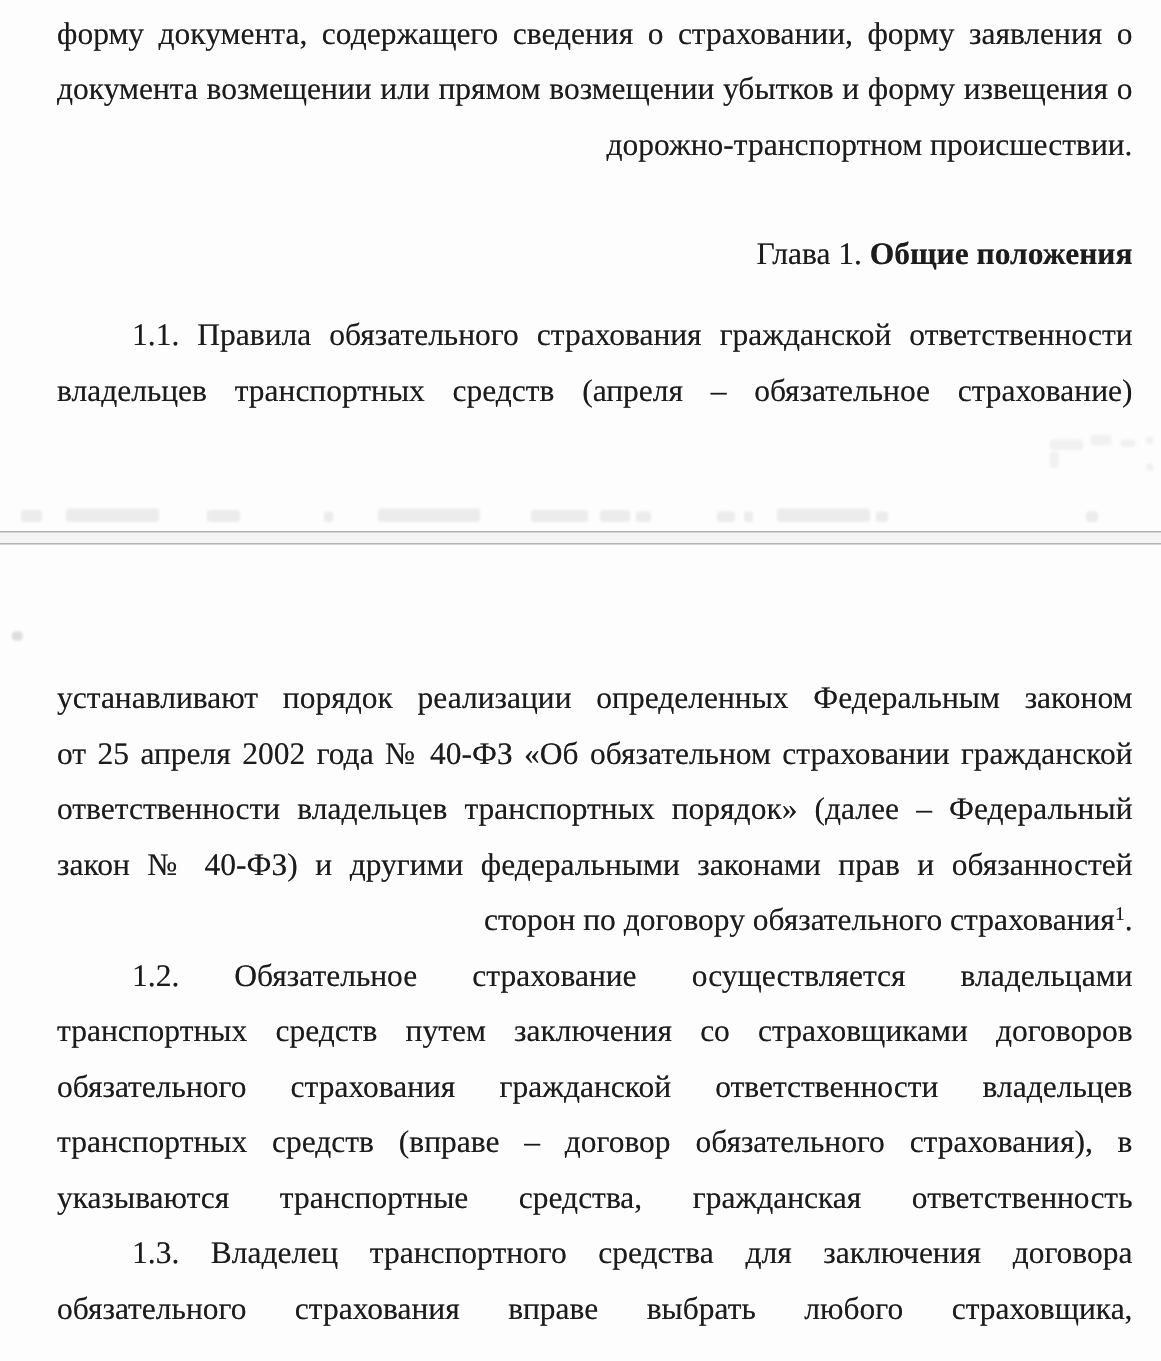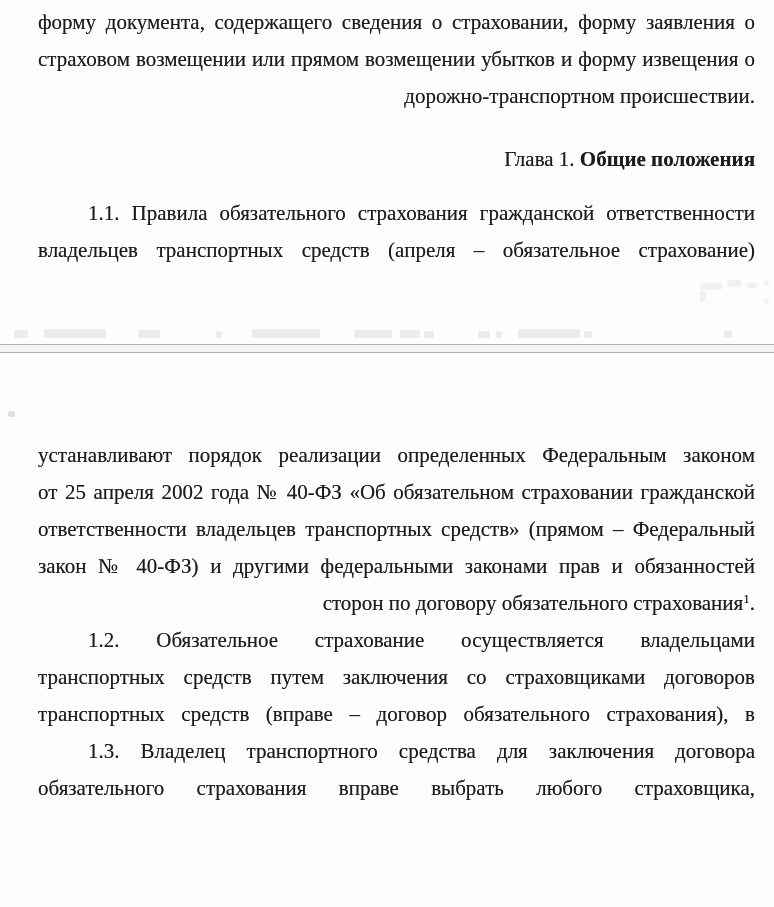--- a/index.html
+++ b/index.html
@@ -24,41 +24,41 @@
   .line{
     line-height:37px;height:37px;
     text-align:right;
     white-space:normal;
     overflow:hidden;
   }
   .line.just{text-align:justify;text-align-last:justify;}
   .line.ind{padding-left:50px;}
   .b{font-weight:bold;}
   sup{font-size:13px;line-height:0;vertical-align:7px;}
-  .heading{margin-top:26px;margin-bottom:17px;}
+  .heading{margin-top:36px;margin-bottom:17px;}
   
   .scan-gap{position:relative;width:774px;height:168px;}
   .smudge{position:absolute;background:#ececec;border-radius:2px;filter:blur(.6px);}
   .smudge.lighter{background:#f1f1f1;}
   .band{
     position:absolute;left:0;top:75px;width:774px;height:7px;
     background:var(--band-fill);
     border-top:1px solid var(--band-border);
     border-bottom:1px solid var(--band-border);
   }
 </style>
 </head>
 <body>
 
 <div class="page">
 
   <div class="text-area sec-top">
       <div class="block">
         <div class="line just"><span>форму документа, содержащего сведения о страховании, форму заявления о</span></div>
-        <div class="line just"><span>страховом возмещении или прямом возмещении убытков и форму извещения о</span></div>
+        <div class="line just"><span>документа возмещении или прямом возмещении убытков и форму извещения о</span></div>
         <div class="line"><span>дорожно-транспортном происшествии.</span></div>
       </div>
       <div class="block heading">
         <div class="line ind"><span>Глава 1. </span><span class="b">Общие положения</span></div>
       </div>
       <div class="block">
         <div class="line just ind"><span>1.1. Правила обязательного страхования гражданской ответственности</span></div>
         <div class="line just"><span>владельцев транспортных средств (апреля – обязательное страхование)</span></div>
       </div>
     </div>
@@ -88,28 +88,30 @@
 
     <div class="band"></div>
 
     <div class="smudge" style="left:8px;top:142px;width:7px;height:6px;background:#dedede;"></div>
   </div>
 
   <div class="text-area">
       <div class="block">
         <div class="line just"><span>устанавливают порядок реализации определенных Федеральным законом</span></div>
         <div class="line just"><span>от 25 апреля 2002 года № 40-ФЗ «Об обязательном страховании гражданской</span></div>
-        <div class="line just"><span>ответственности владельцев транспортных средств» (прямом – Федеральный</span></div>
+        <div class="line just"><span>ответственности владельцев транспортных порядок» (далее – Федеральный</span></div>
         <div class="line just"><span>закон № 40-ФЗ) и другими федеральными законами прав и обязанностей</span></div>
         <div class="line"><span>сторон по договору обязательного страхования</span><sup>1</sup><span>.</span></div>
       </div>
       <div class="block">
         <div class="line just ind"><span>1.2. Обязательное страхование осуществляется владельцами</span></div>
         <div class="line just"><span>транспортных средств путем заключения со страховщиками договоров</span></div>
+        <div class="line just"><span>обязательного страхования гражданской ответственности владельцев</span></div>
         <div class="line just"><span>транспортных средств (вправе – договор обязательного страхования), в которых</span></div>
+        <div class="line just"><span>указываются транспортные средства, гражданская ответственность</span></div>
       </div>
       <div class="block">
         <div class="line just ind"><span>1.3. Владелец транспортного средства для заключения договора</span></div>
         <div class="line just"><span>обязательного страхования вправе выбрать любого страховщика,</span></div>
       </div>
     </div>
 
 </div>
 
 </body></html>

